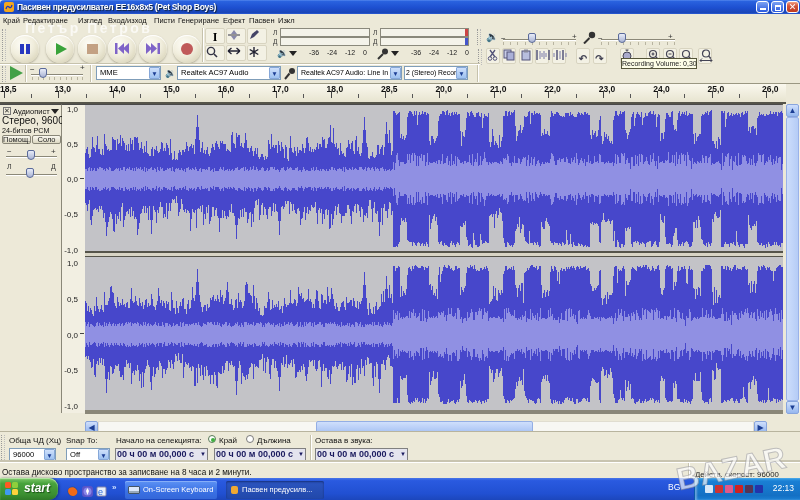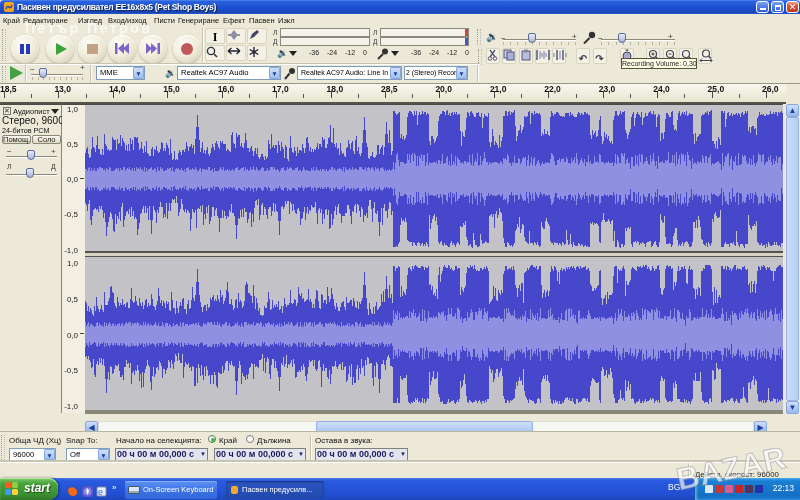--- a/index.html
+++ b/index.html
@@ -279,21 +279,21 @@
     <div class="abs tick" style="left:49px;top:51px"></div>
     <div class="abs tick" style="left:54px;top:51px"></div>
     <div class="abs tick" style="left:60px;top:51px"></div>
     <div class="abs tick" style="left:66px;top:51px"></div>
     <div class="abs tick" style="left:71px;top:51px"></div>
     <div class="abs tick" style="left:77px;top:51px"></div>
     <div class="abs tick" style="left:82px;top:51px"></div>
     <div class="abs sldthumb" style="left:39px;top:42px"></div>
     <div class="abs" style="left:80px;top:37px;font-size:8px;color:#333">+</div>
     <div class="abs sep" style="left:90px;top:39px;height:17px"></div>
-    <div class="combo abs" style="left:96px;top:40px;width:49px;height:14px">MME<span class="arr">▼</span></div>
+    <div class="combo abs" style="left:96px;top:40px;width:65px;height:14px">MME<span class="arr">▼</span></div>
     <div class="abs" style="left:165px;top:42px;font-size:9px">🔉</div>
     <div class="combo abs" style="left:177px;top:40px;width:104px;height:14px">Realtek AC97 Audio<span class="arr">▼</span></div>
     <svg class="abs" style="left:284px;top:41px" width="12" height="13">
       <circle cx="8" cy="4" r="3" fill="#333"></circle>
       <path d="M5.5 6.5 L1 12" stroke="#333" stroke-width="2"></path>
     </svg>
     <div class="combo abs" style="left:297px;top:40px;width:105px;height:14px;font-size:7px">Realtek AC97 Audio: Line In<span class="arr">▼</span></div>
     <div class="combo abs" style="left:404px;top:40px;width:64px;height:14px;font-size:6.8px;padding-left:1px">2 (Stereo) Record<span class="arr">▼</span></div>
     <div class="abs sep" style="left:477px;top:39px;height:17px"></div>
 
@@ -422,20 +422,21 @@
   <div class="slab" style="left:315px;top:4px">Остава в звука:</div>
   <div class="combo abs" style="left:9px;top:16px;width:47px;height:13px">96000<span class="arr">▼</span></div>
   <div class="combo abs" style="left:66px;top:16px;width:44px;height:13px">Off<span class="arr">▼</span></div>
   <div class="tfield" style="left:115px;width:93px">00 ч 00 м 00,000 с<span style="float:right;font-size:6px">▼</span></div>
   <div class="tfield" style="left:214px;width:92px">00 ч 00 м 00,000 с<span style="float:right;font-size:6px">▼</span></div>
   <div class="abs sep" style="left:310px;top:3px;height:26px"></div>
   <div class="tfield" style="left:315px;width:93px">00 ч 00 м 00,000 с<span style="float:right;font-size:6px">▼</span></div>
 </div>
 
 <div id="status" class="abs">
+  <div class="abs" style="left:2px;top:5px;font-size:8.2px;color:#111;white-space:nowrap">Остава дисково пространство за записване на 8 часа и 2 минути.</div>
   <div class="abs" style="left:688px;top:0;width:1px;height:16px;background:#c8c4b0;box-shadow:1px 0 0 #fff"></div>
   <div class="abs" style="left:695px;top:7px;font-size:7.8px;color:#222;white-space:nowrap">Действ. скорост: 96000</div>
 </div>
 
 <div id="taskbar" class="abs"></div>
 <div id="startbtn" class="abs"><span style="position:absolute;left:5px;top:4px;width:13px;height:13px">
       <svg width="13" height="13">
         <rect x="0" y="0" width="6" height="6" rx="1.5" fill="#ff5a22"></rect>
         <rect x="7" y="0" width="6" height="6" rx="1.5" fill="#8ecf3c"></rect>
         <rect x="0" y="7" width="6" height="6" rx="1.5" fill="#3f9af2"></rect>

